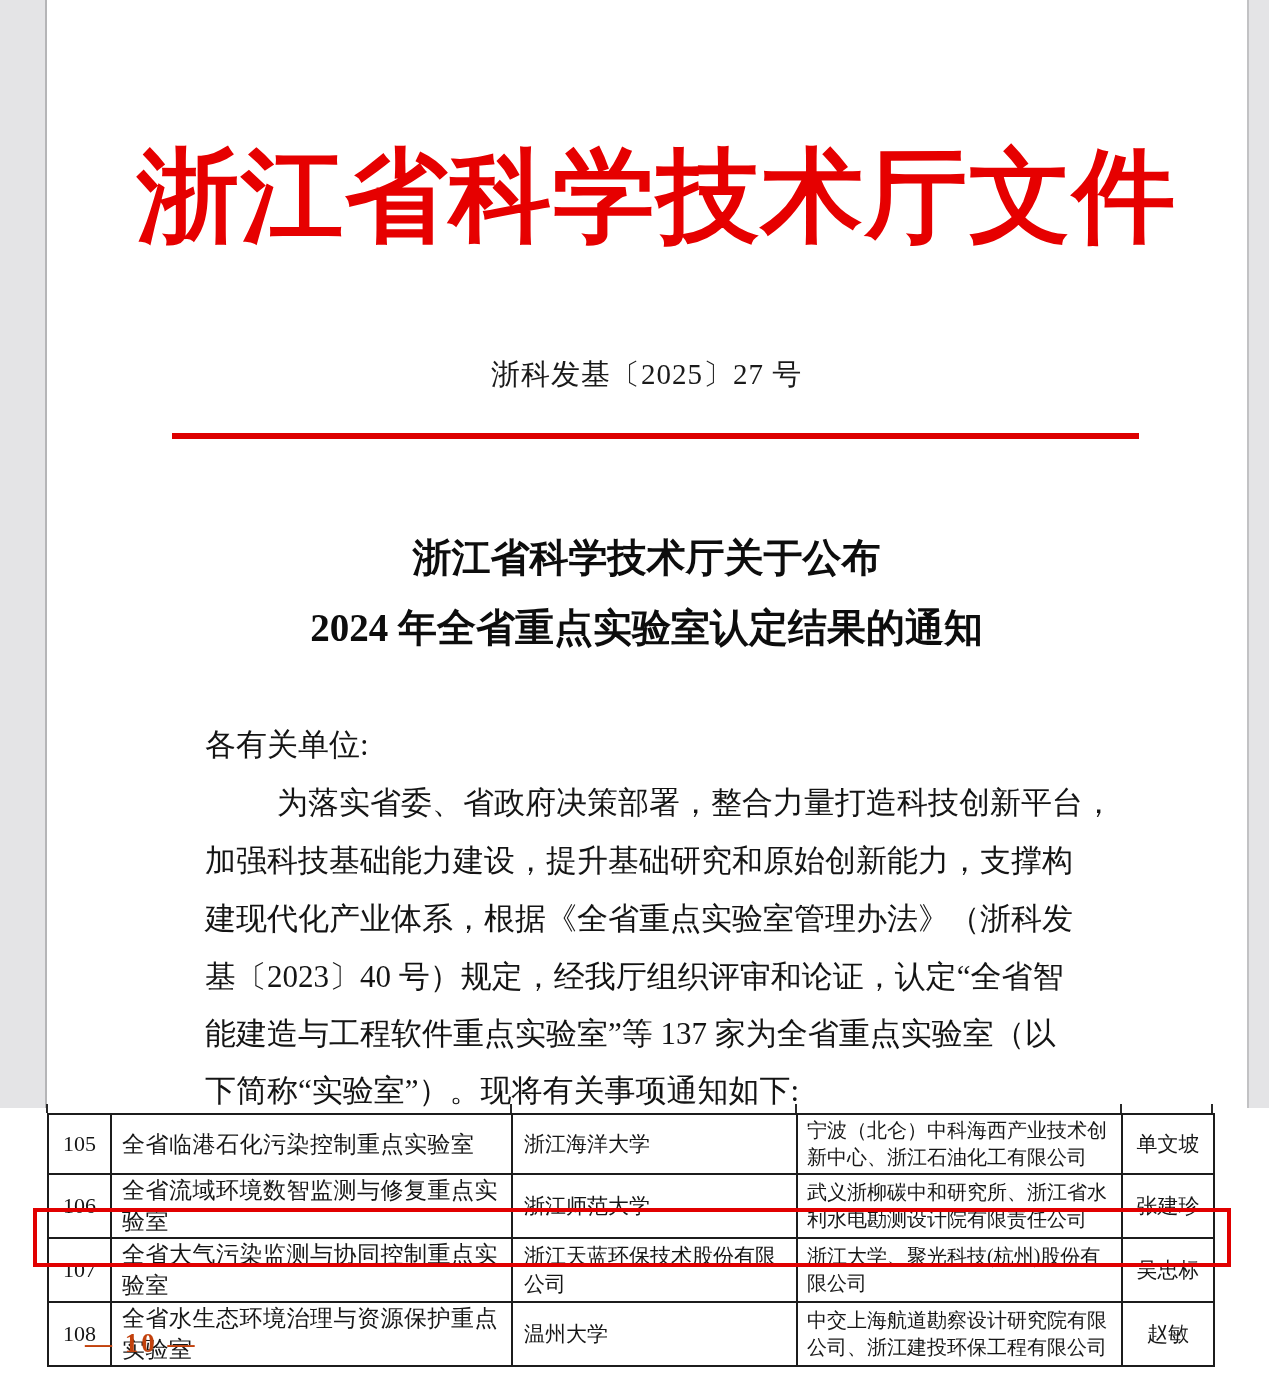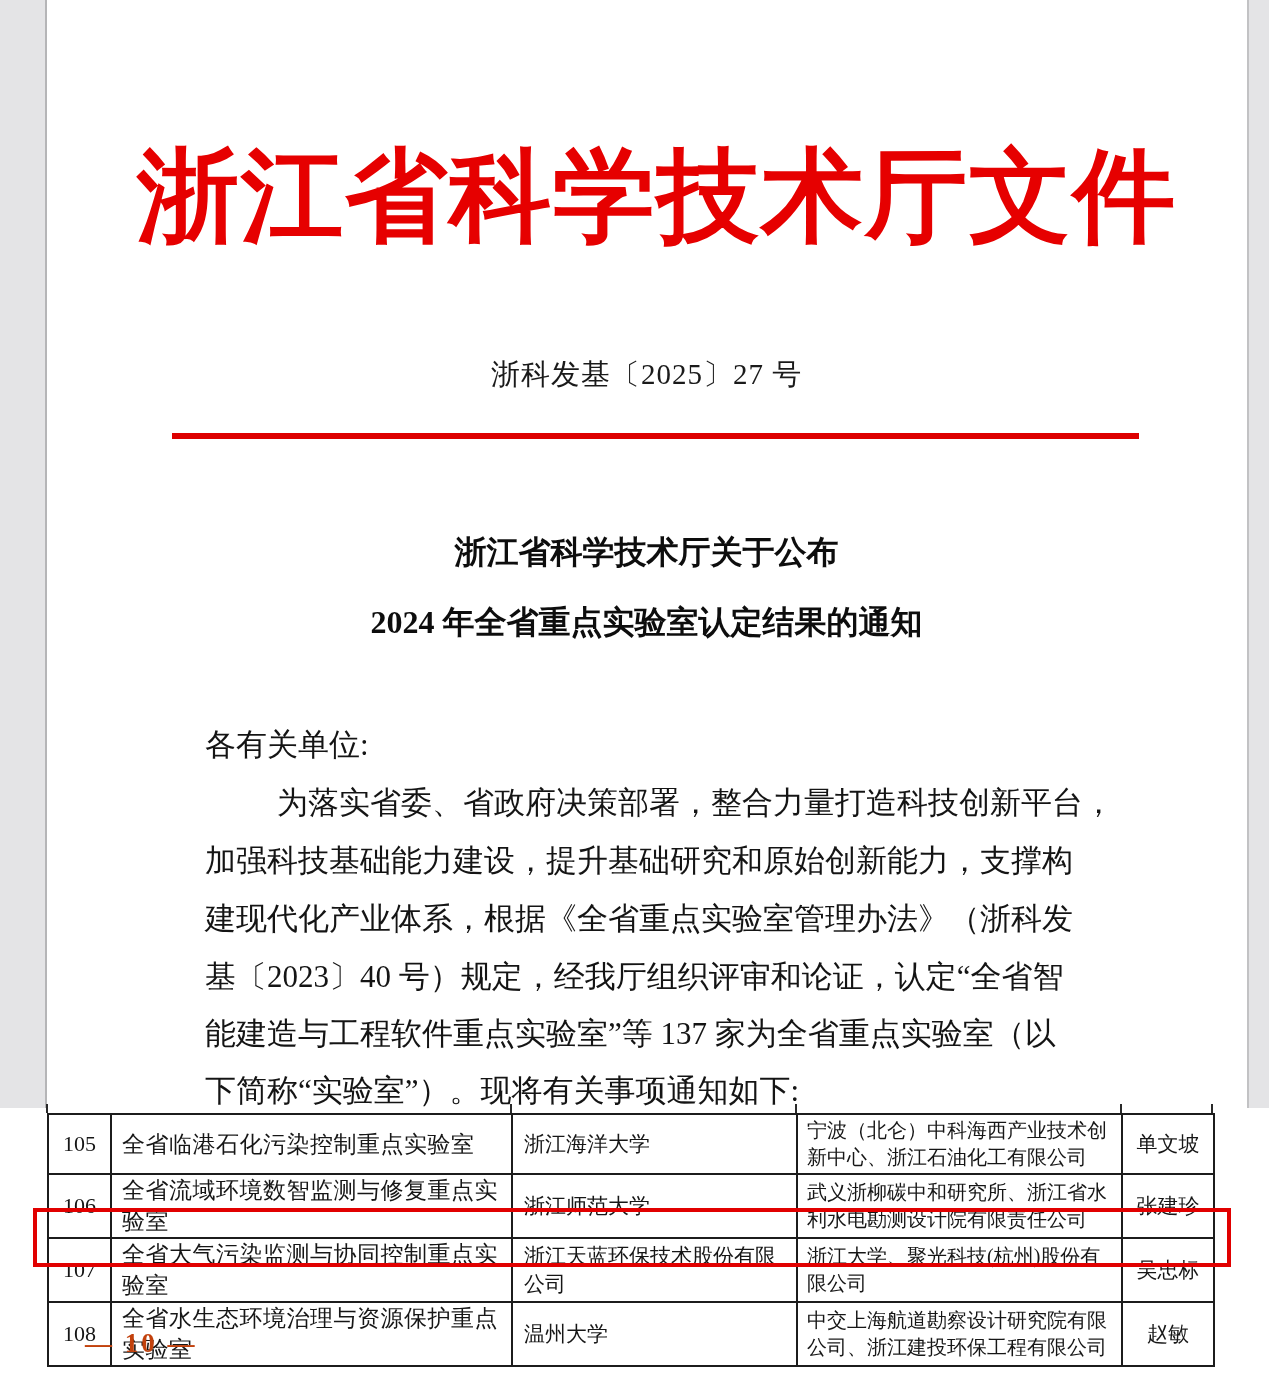--- a/index.html
+++ b/index.html
@@ -17,21 +17,21 @@
     text-align:center;font-size:102px;font-weight:bold;
     letter-spacing:2px;line-height:1.15;white-space:nowrap;
   }
   .doc-number{
     position:absolute;left:46px;top:355px;width:1201px;
     text-align:center;font-size:29px;letter-spacing:1px;color:#1a1a1a;
   }
   .red-rule{position:absolute;left:172px;top:433px;width:967px;height:6px;}
   .notice-title{
     position:absolute;left:46px;width:1201px;text-align:center;
-    font-weight:bold;font-size:32px;color:#0d0d0d;white-space:nowrap;
+    font-weight:bold;font-size:39px;color:#0d0d0d;white-space:nowrap;
   }
   .notice-title.l1{top:531px;}
   .notice-title.l2{top:601px;}
   .body-line{
     position:absolute;font-size:31px;line-height:58px;height:58px;
     white-space:nowrap;color:#141414;
   }
   .doc-table{
     position:absolute;left:47px;top:1113px;width:1166px;
     border-collapse:collapse;table-layout:fixed;

